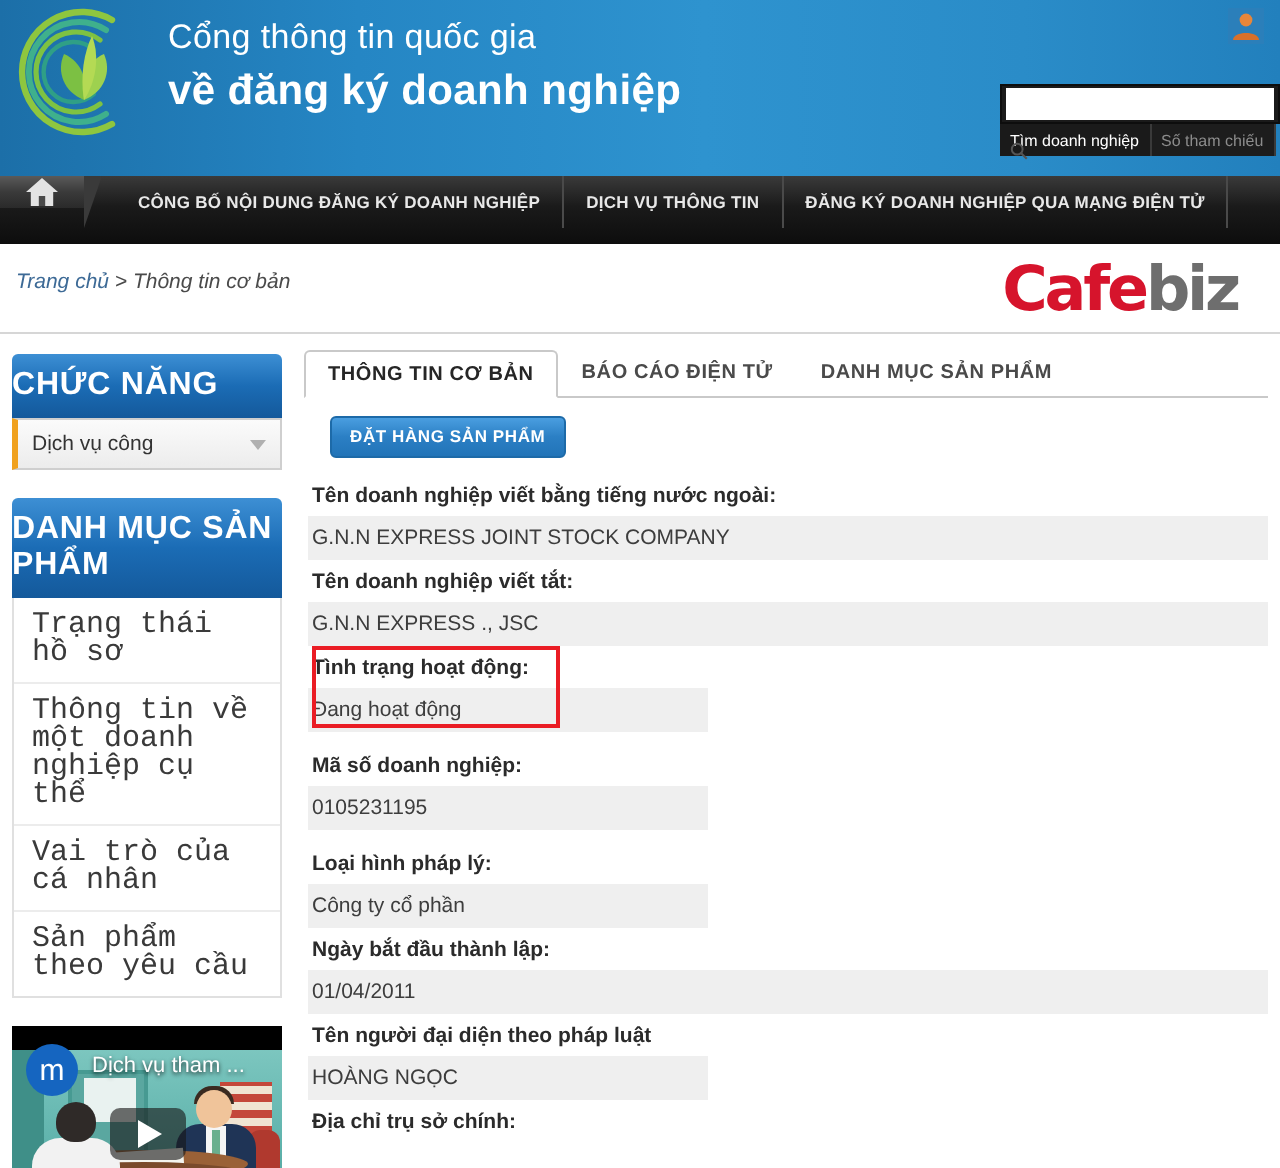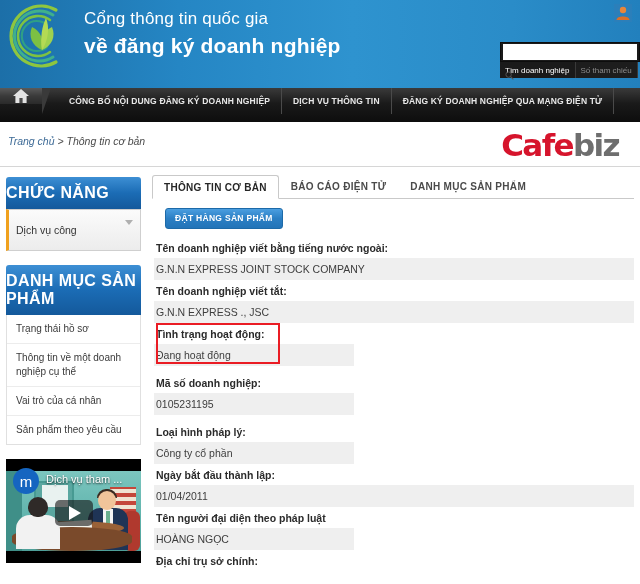--- a/index.html
+++ b/index.html
@@ -149,39 +149,40 @@
     font-size: 16px; font-weight: bold;
     letter-spacing: 0.4px;
     text-align: left;
     padding: 7px 0 7px 0;
     border-radius: 3px 3px 0 0;
   }
   .select-row {
     background: linear-gradient(180deg, #fbfbfb 0%, #ececec 100%);
     border: 1px solid #cfcfcf;
     border-left: 3px solid #f0a11e;
-    height: 42px;
+    height: 26px;
     display: flex; align-items: center;
     padding: 0 6px 0 7px;
     font-size: 10.5px; color: #333;
     position: relative;
   }
   .select-row .caret {
     position: absolute; right: 7px; top: 10px;
     width: 0; height: 0;
     border-left: 4px solid transparent;
     border-right: 4px solid transparent;
     border-top: 5px solid #b0b0b0;
   }
   .menu-list { border: 1px solid #e0e0e0; border-top: none; }
   .menu-item {
-    font-size: 10px; color: #3a3a3a;
+    font-size: 15px; color: #3a3a3a;
     padding: 7px 8px 7px 9px;
     border-bottom: 1px solid #ececec;
     line-height: 14px;
+    font-family: Liberation Mono, monospace;
   }
   .menu-item:last-child { border-bottom: none; }
 
   .video-card {
     width: 135px; height: 104px;
     background: #000;
     position: relative; overflow: hidden;
     margin-top: 2px;
   }
   .video-scene { position: absolute; inset: 0; }

